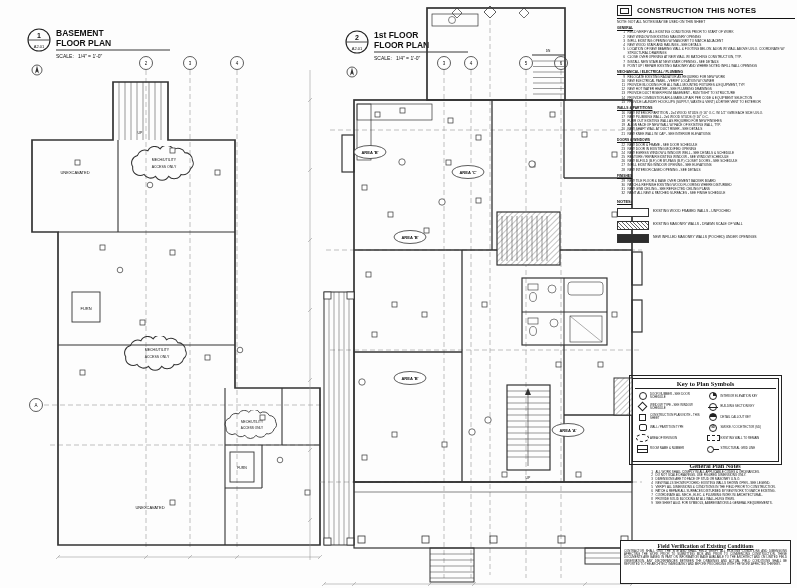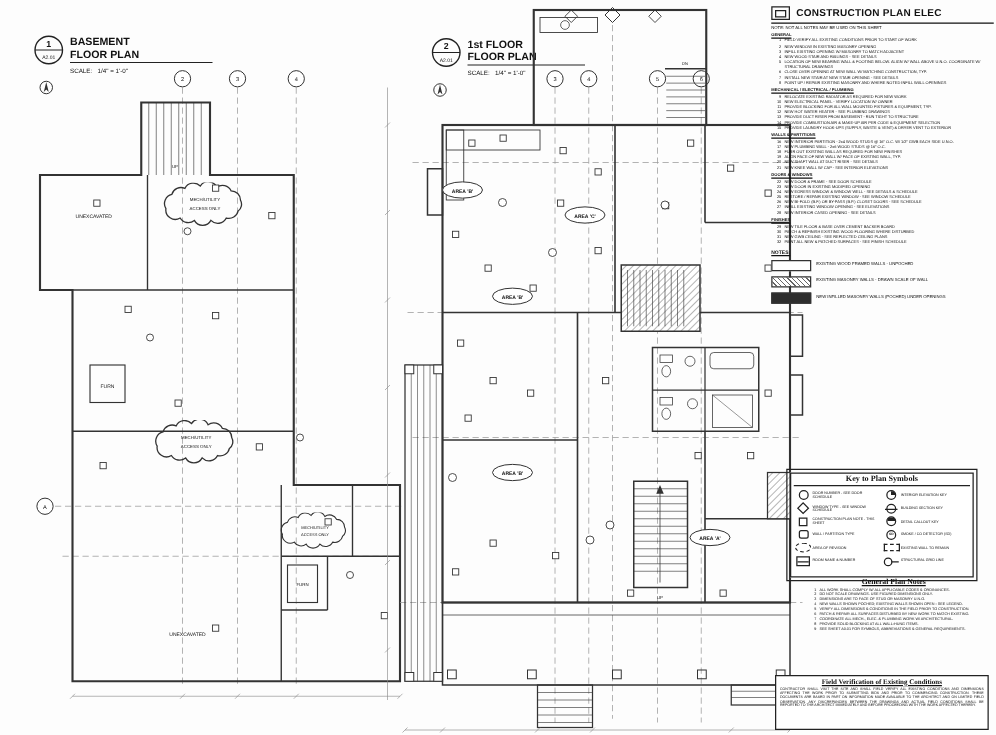--- a/index.html
+++ b/index.html
@@ -435,21 +435,21 @@
       <line x1="283" y1="586" x2="287" y2="582"></line>
         <line x1="330" y1="586" x2="334" y2="582"></line>
     </g>
   </svg>
 
   <div class="abs" id="notes-panel">
     <div class="hdr">
       <div class="hdr-icon">
           <span></span>
         </div>
-      <div class="hdr-title">CONSTRUCTION PLAN ELEC</div>
+      <div class="hdr-title">CONSTRUCTION THIS NOTES</div>
     </div>
     <div class="hdr-rule"></div>
     <div class="subtitle">NOTE: NOT ALL NOTES MAY BE USED ON THIS SHEET</div>
     <div id="notes-list">
         <div class="nsec">GENERAL</div>
         <div class="nitem">
           <span class="nnum">1</span>
           <span class="ntxt">FIELD VERIFY ALL EXISTING CONDITIONS PRIOR TO START OF WORK</span>
         </div>
         <div class="nitem">

